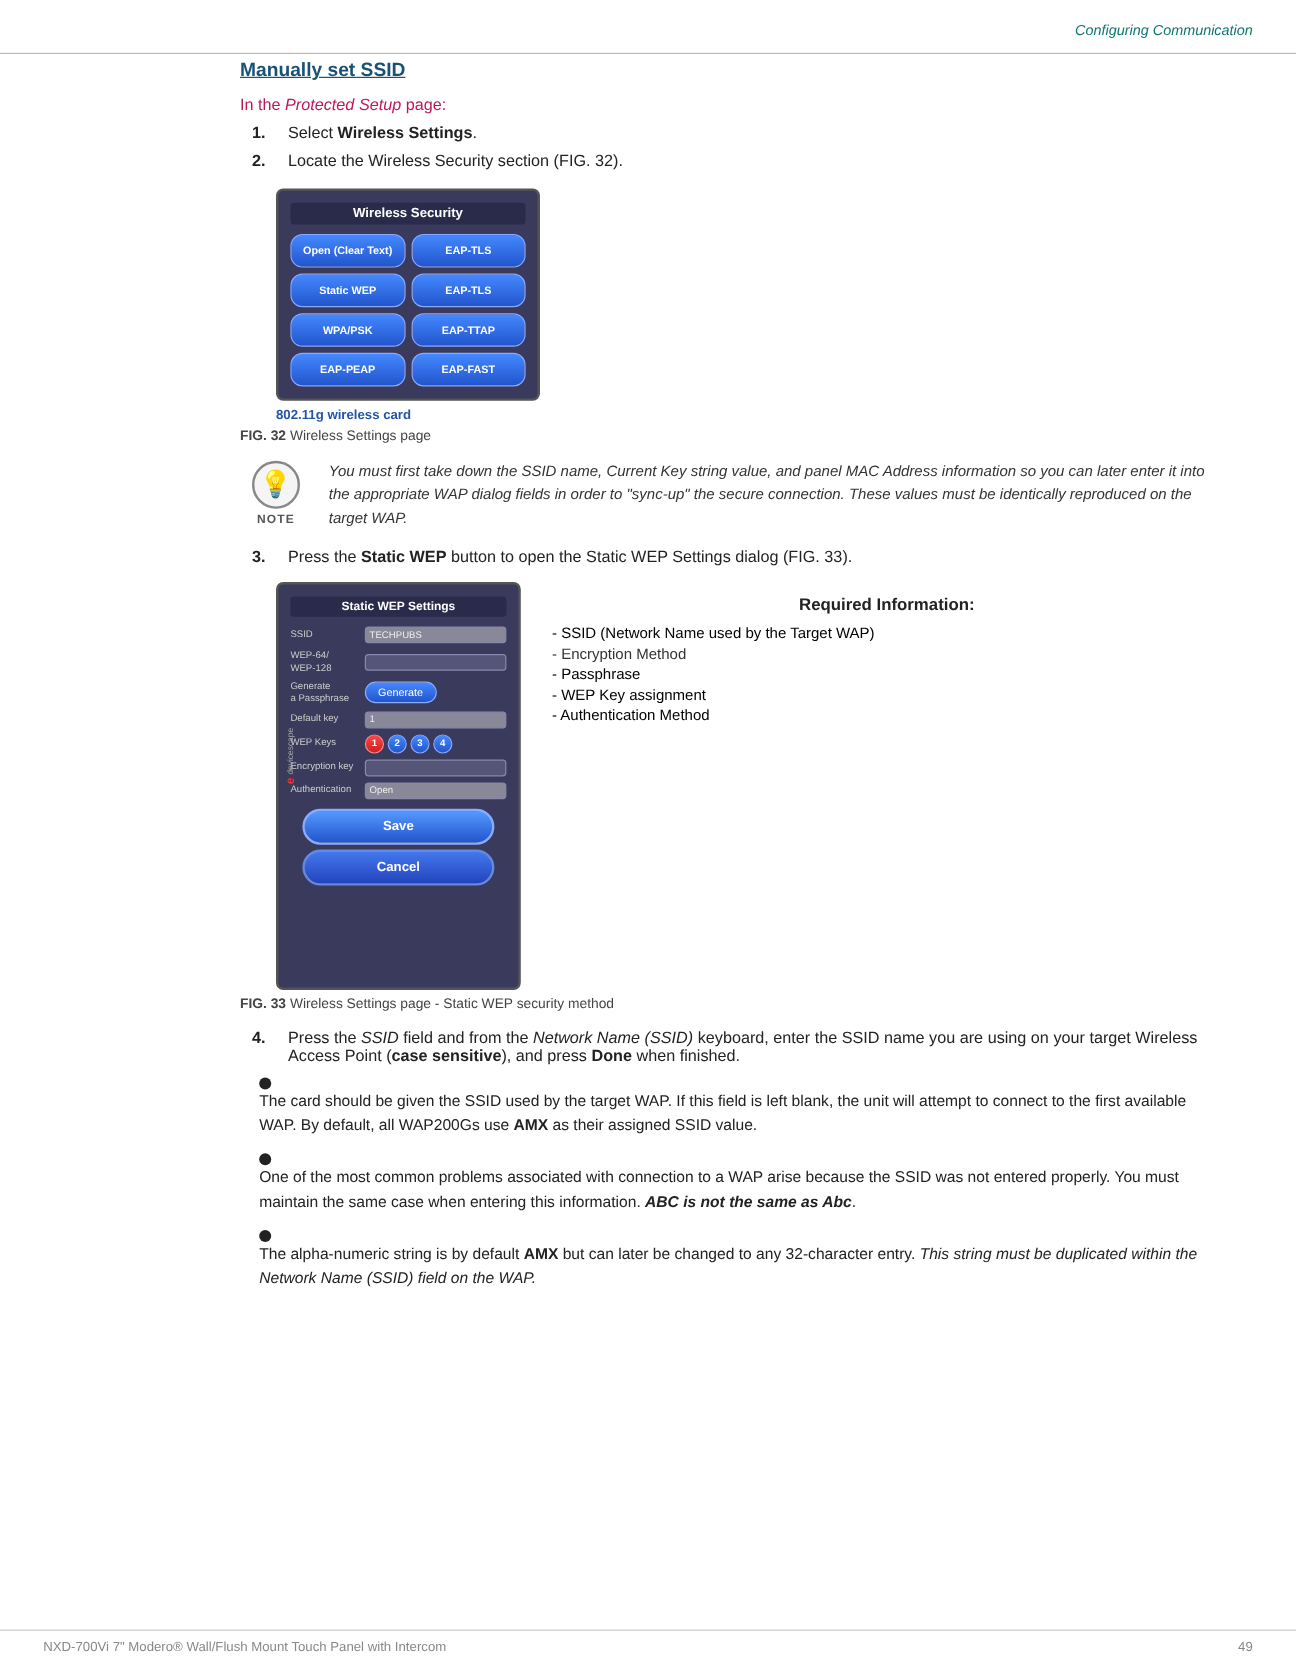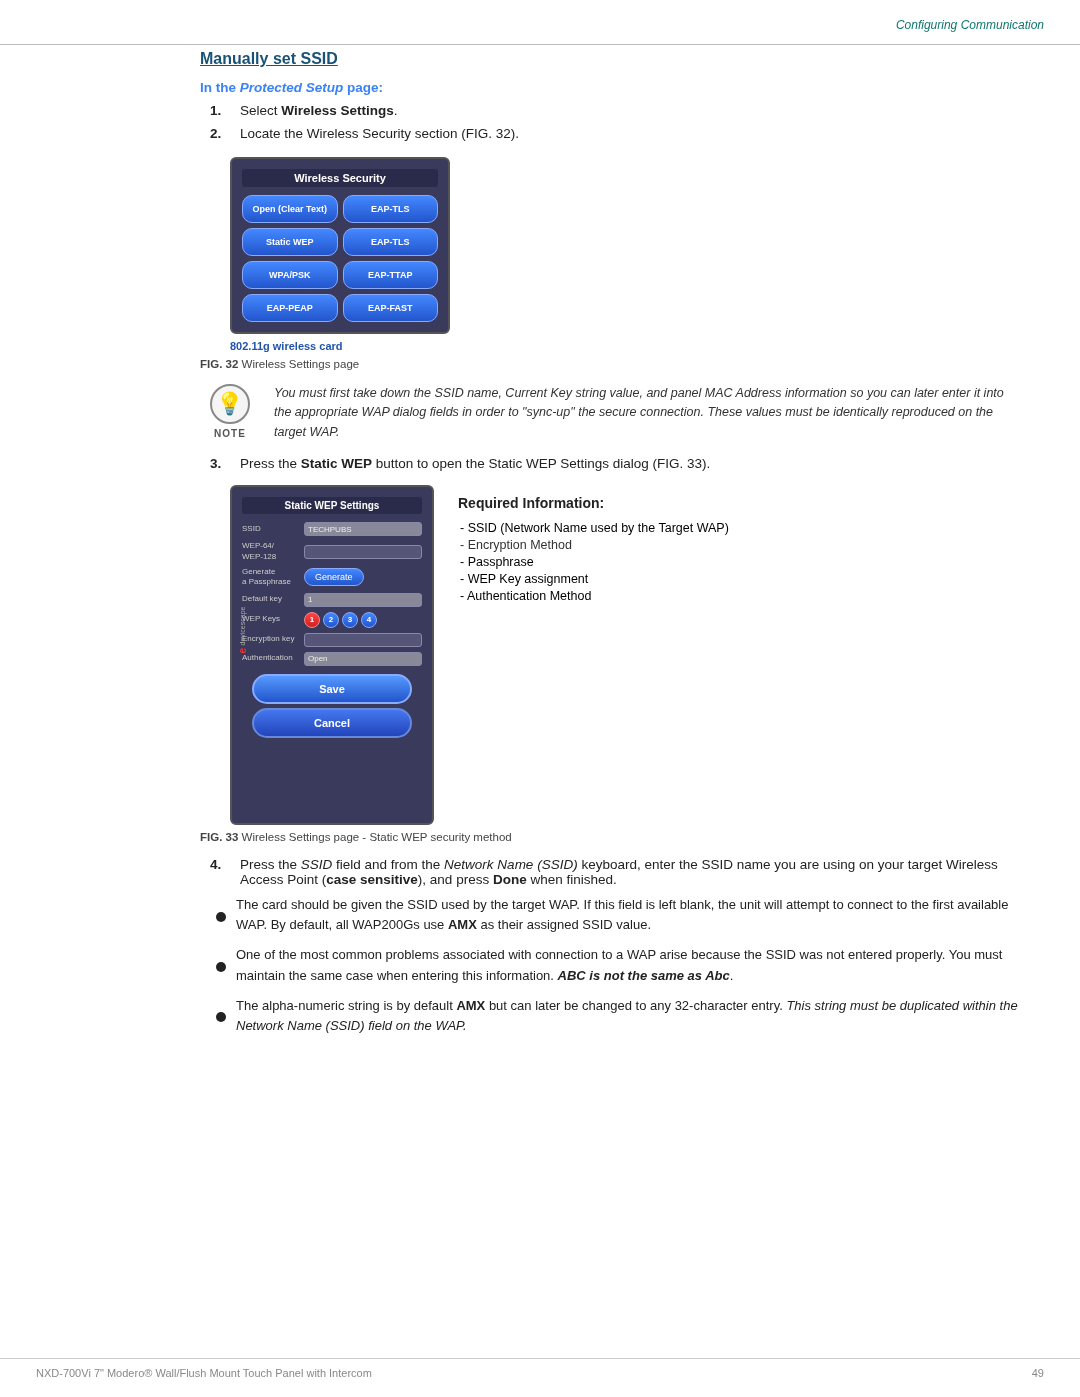--- a/index.html
+++ b/index.html
@@ -47,22 +47,21 @@
       font-size: 16px;
       font-weight: bold;
       color: #1a5276;
       margin-bottom: 12px;
       text-decoration: underline;
     }
 
     .intro-text {
       font-size: 13.5px;
       margin-bottom: 8px;
-      color: #3b82f6;
-      font-weight: bold;
+      color: #be185d;
     }
 
     .intro-text em {
       font-style: italic;
     }
 
     .step-list {
       margin-left: 10px;
     }
 
@@ -319,20 +318,21 @@
     .required-info {
       flex: 1;
       padding-top: 10px;
     }
 
     .required-title {
       font-size: 14px;
       font-weight: bold;
       color: #222;
       margin-bottom: 10px;
+      text-align: center;
     }
 
     .required-list {
       list-style: none;
       padding: 0;
     }
 
     .required-list li {
       font-size: 12.5px;
       color: #333;
@@ -347,21 +347,22 @@
     }
 
     .bullet-list {
       margin-left: 16px;
       margin-bottom: 10px;
     }
 
     .bullet-item {
       display: flex;
       margin-bottom: 10px;
-      align-items: center;
+      align-items: flex-start;
+      flex-direction: column;
     }
 
     .bullet-dot {
       width: 10px;
       height: 10px;
       background: #222;
       border-radius: 50%;
       min-width: 10px;
       margin-top: 3px;
       margin-right: 10px;

